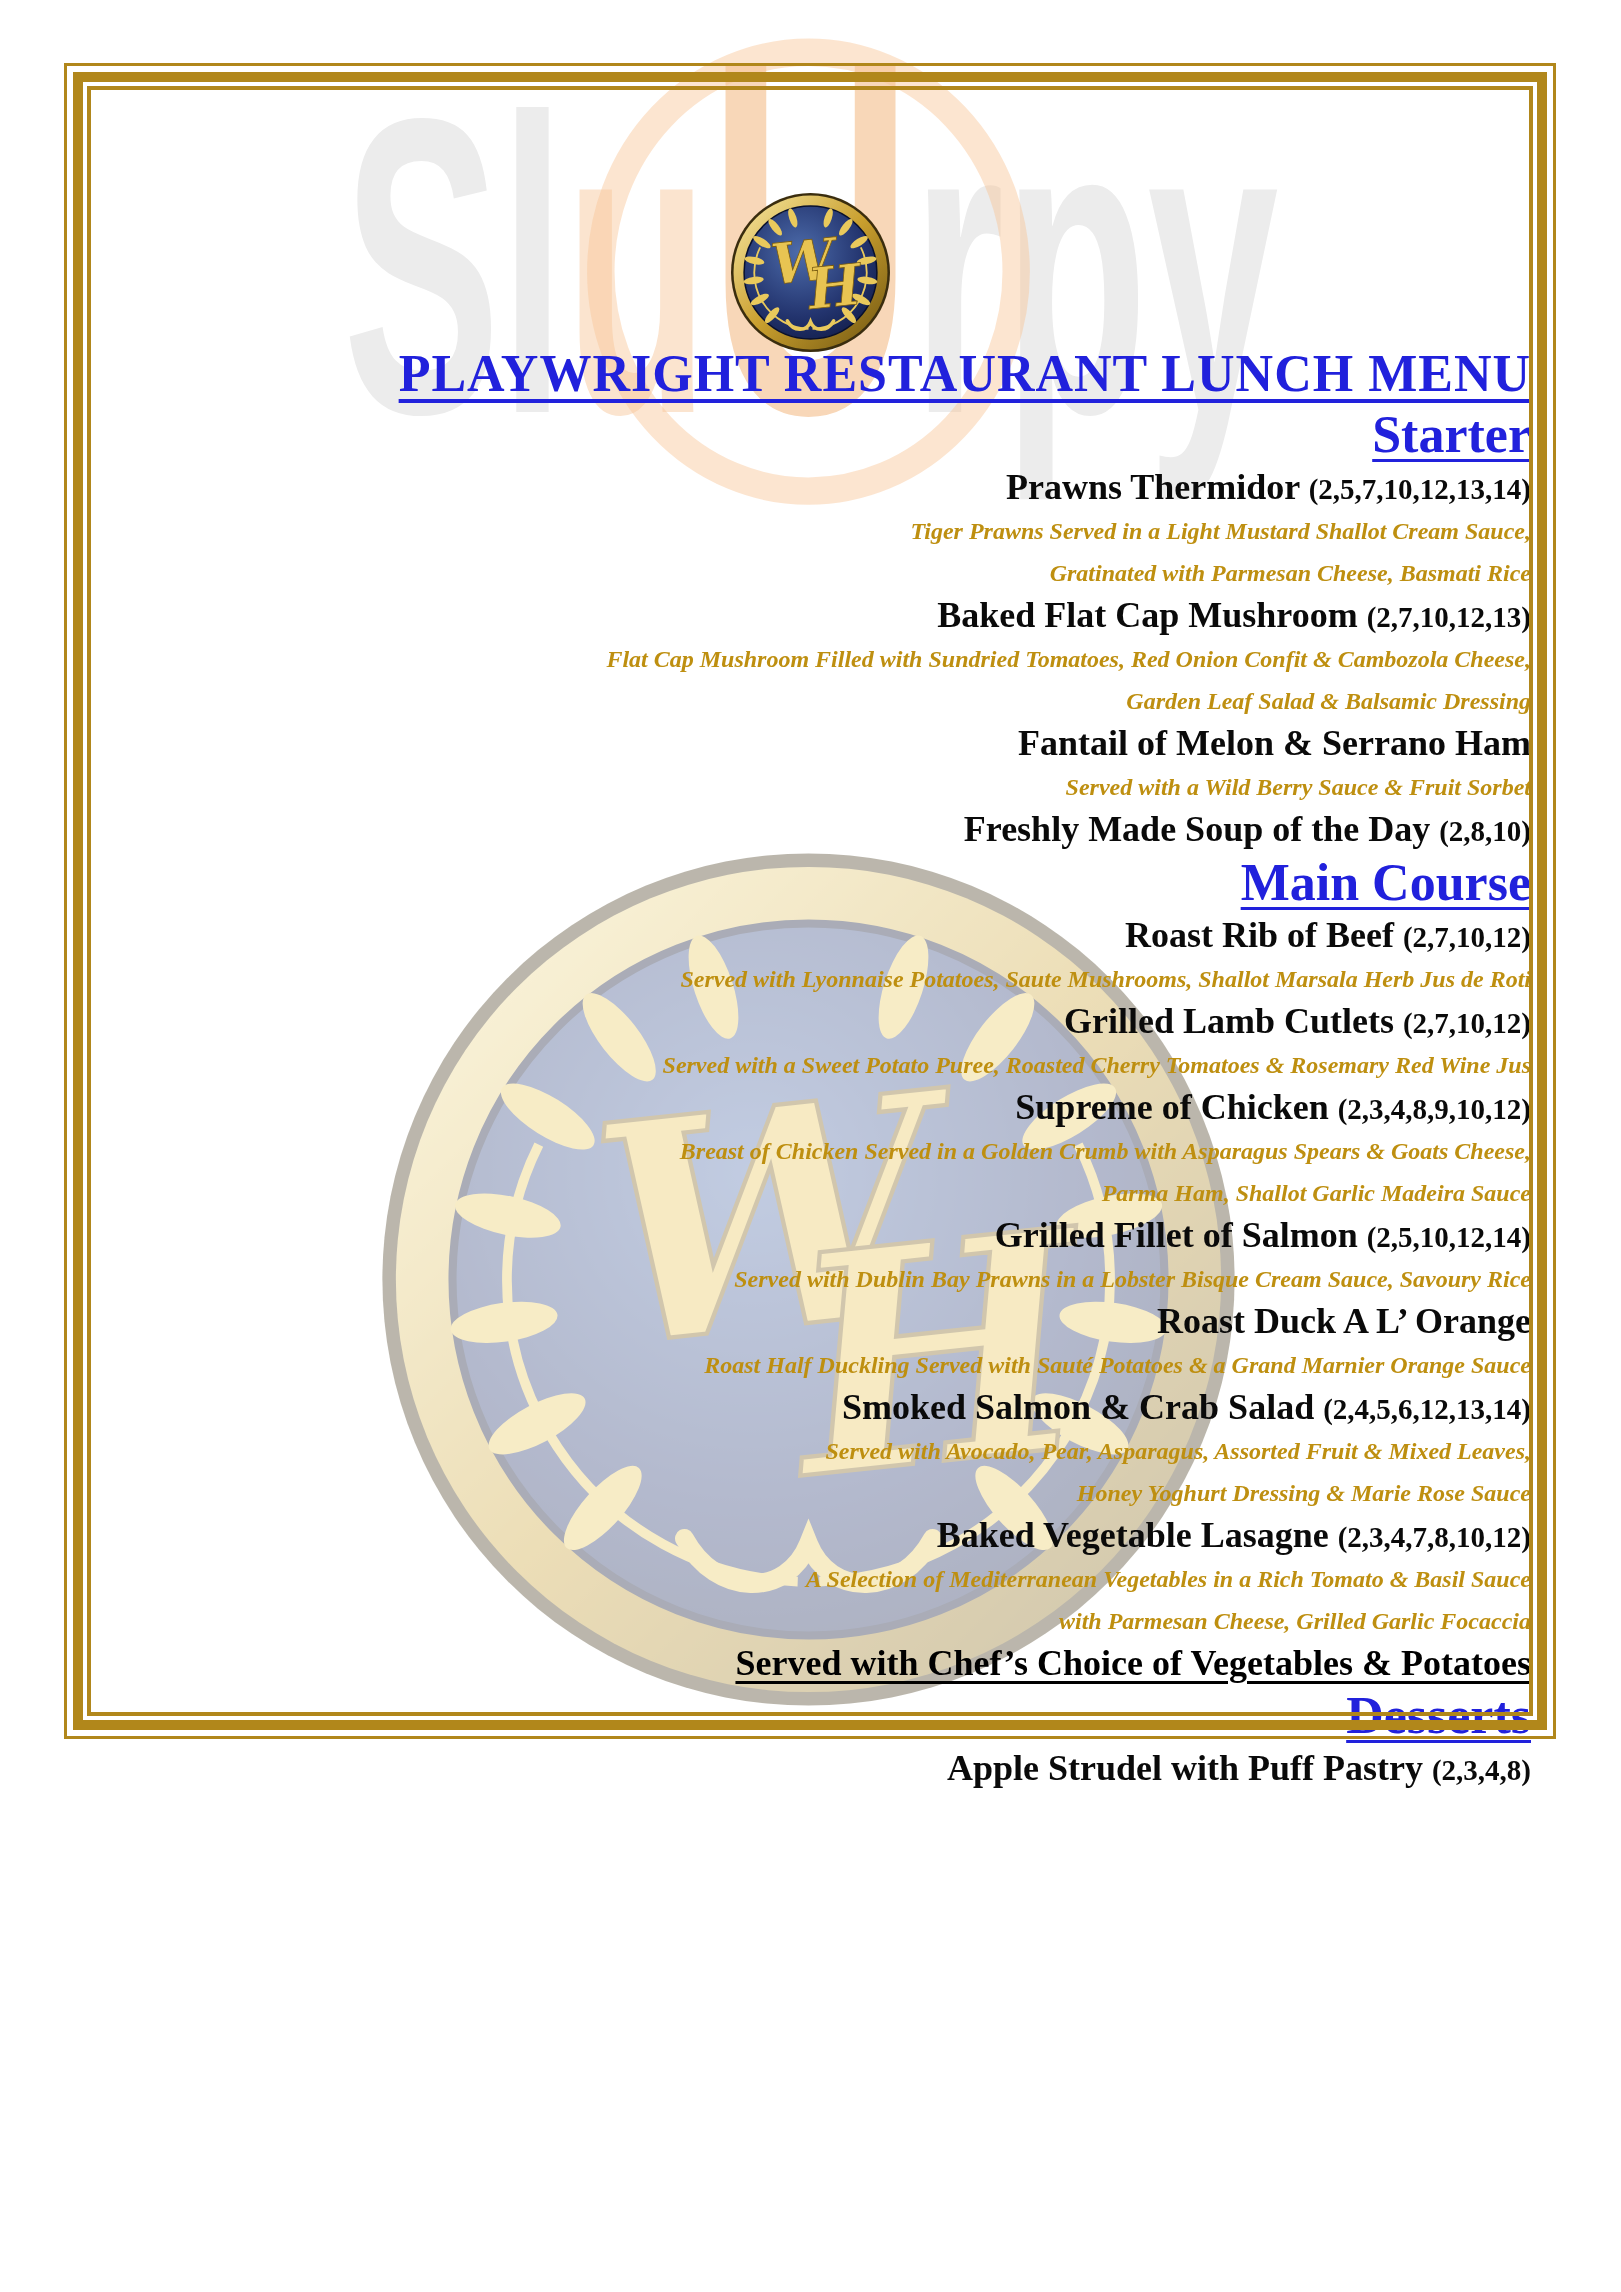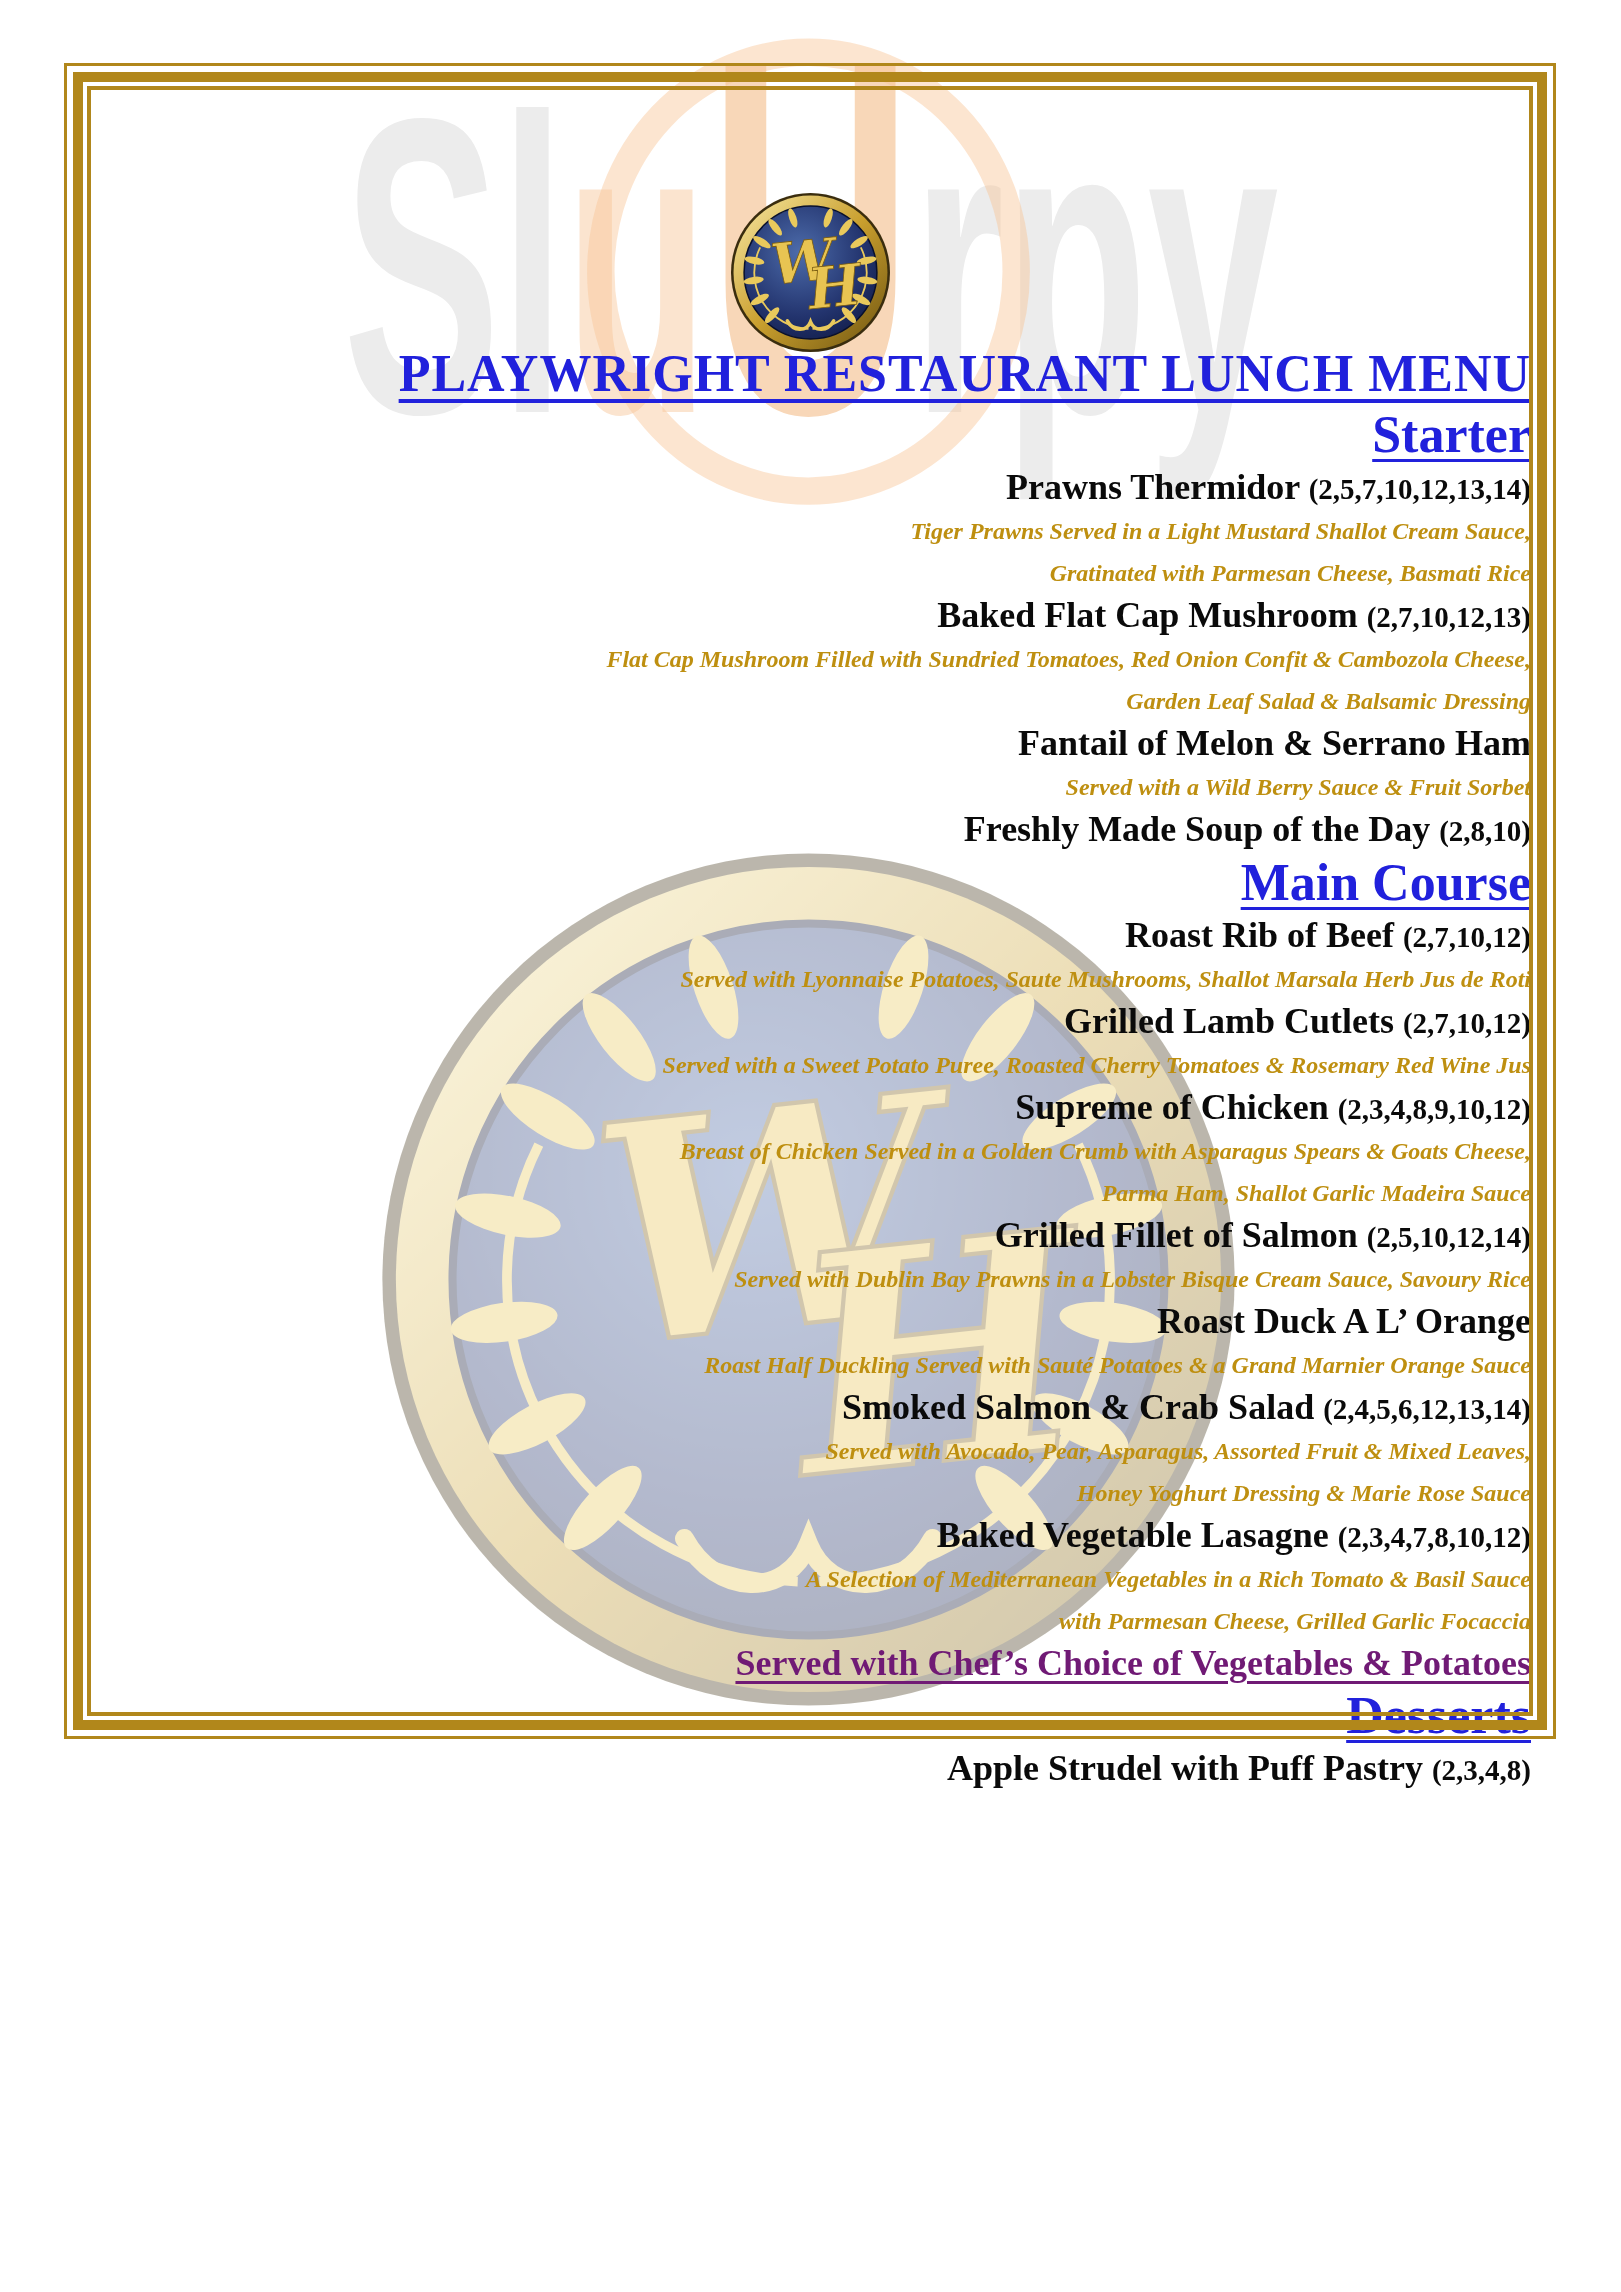--- a/index.html
+++ b/index.html
@@ -42,21 +42,21 @@
     text-decoration:underline; text-decoration-thickness:3.9px; text-underline-offset:7.8px;
   }
   .heading {
     font-size:52px; font-weight:bold; color:#2121DC; line-height:62px;
     text-decoration:underline; text-decoration-thickness:2.9px; text-underline-offset:6.9px;
   }
   .item { font-size:36px; font-weight:bold; color:#0a0a0a; line-height:42px; }
   .item .al { font-size:29px; }
   .desc { font-size:24px; font-weight:bold; font-style:italic; color:#BE8F10; line-height:42px; }
   .note {
-    font-size:36px; font-weight:bold; color:#701a75; line-height:43px;
+    font-size:36px; font-weight:bold; color:#000000; line-height:43px;
     text-decoration:underline; text-decoration-thickness:2.9px; text-underline-offset:5.9px;
   }
   .closing {
     font-size:48px; font-weight:bold; color:#2121DC; line-height:76px;
     text-decoration:underline; text-decoration-thickness:3.9px; text-underline-offset:7.8px;
   }
 </style>
 </head>
 <body>
 

